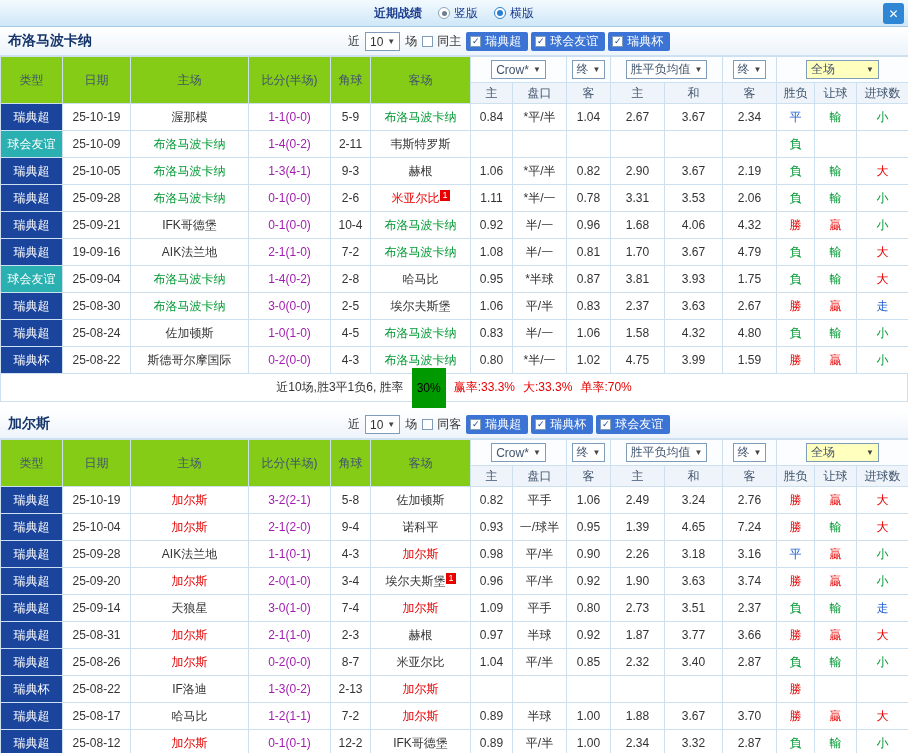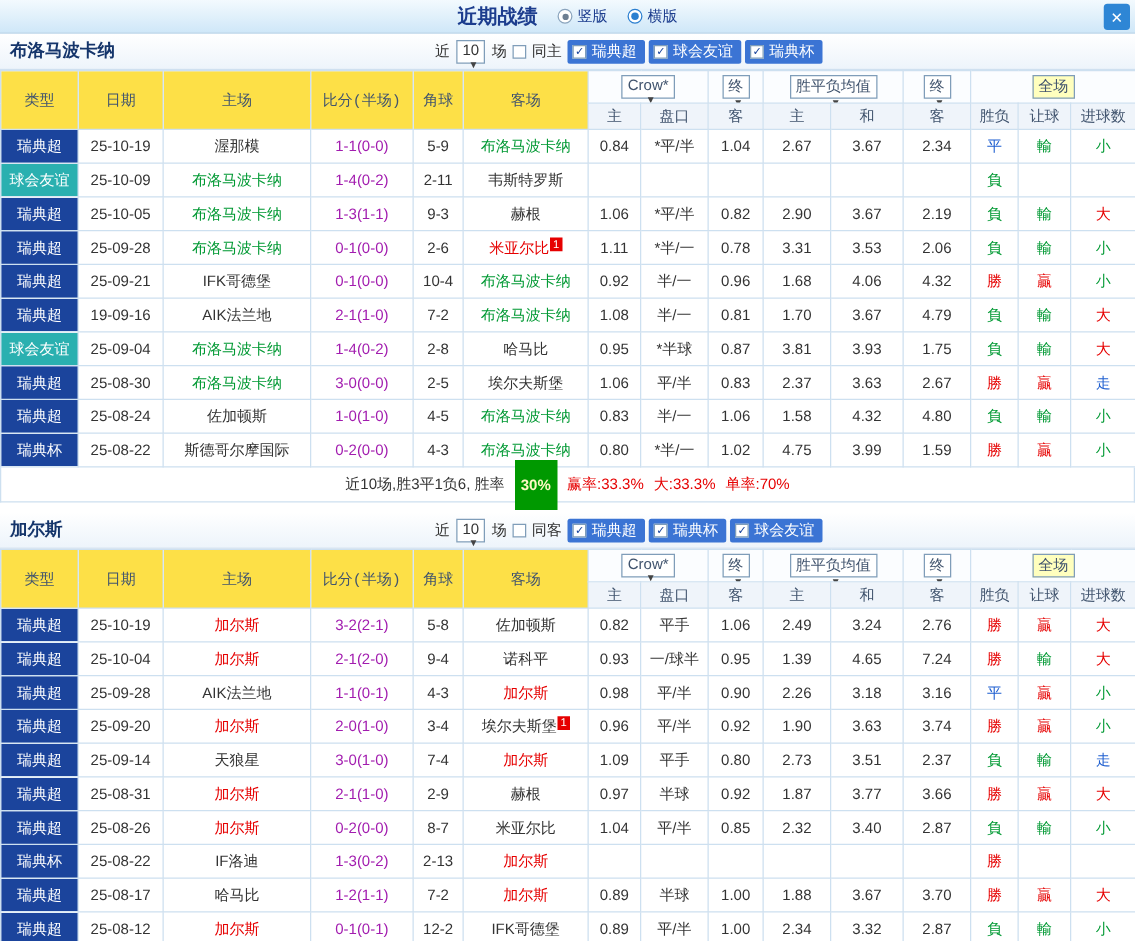--- a/index.html
+++ b/index.html
@@ -9,21 +9,21 @@
     font-family:"Liberation Sans","DejaVu Sans",sans-serif; font-size:12px; color:#333;
   }
   .app { width:908px; height:753px; overflow:hidden; position:relative; }
 
   
   .topbar {
     height:27px; background:linear-gradient(#f3fafe,#cfe7f8);
     border-bottom:1px solid #a6c9e4; position:relative;
     display:flex; align-items:center; justify-content:center; gap:16px;
   }
-  .topbar .title { font-size:16px; font-weight:bold; color:#1c3d8e; }
+  .topbar .title { font-size:12px; font-weight:bold; color:#1c3d8e; }
   .radio-opt { display:inline-flex; align-items:center; gap:4px; color:#1c3d8e; cursor:pointer; }
   .radio { width:12px; height:12px; border-radius:50%; border:1px solid #8aa4bd; background:#fff;
            display:inline-flex; align-items:center; justify-content:center; }
   .radio.sel { border-color:#2b7fd0; }
   .radio.sel::after { content:""; width:6px; height:6px; border-radius:50%; background:#2b7fd0; }
   .radio.unsel::after { content:""; width:5px; height:5px; border-radius:50%; background:#6d7f92; }
   .close-btn {
     position:absolute; right:4px; top:3px; width:21px; height:21px; border-radius:3px;
     background:#2e86d5; color:#fff; font-weight:bold; font-size:12px;
     display:flex; align-items:center; justify-content:center; cursor:pointer;
@@ -31,61 +31,61 @@
 
   
   .section-head {
     height:29px; background:linear-gradient(#ffffff,#edf4fb);
     border-bottom:1px solid #cfe0f0; position:relative; display:flex; align-items:center;
   }
   .team-name { margin-left:8px; font-size:14px; font-weight:bold; color:#15356b; }
   .filters { position:absolute; left:348px; top:0; height:29px; display:flex; align-items:center; gap:5px; }
   .select {
     display:inline-flex; align-items:center; height:19px; padding:0 4px;
-    border:1px solid #7f9db9; background:#fff; cursor:pointer; white-space:nowrap;flex-direction:column;
+    border:1px solid #7f9db9; background:#fff; cursor:pointer; white-space:nowrap;
   }
   .select .caret { font-size:8px; margin-left:4px; color:#444; }
   .select.scope { background:#ffffbe;gap:27px; }
   .cb {
     width:11px; height:11px; border:1px solid #7f9db9; background:#fff;
     display:inline-flex; align-items:center; justify-content:center;
     font-size:9px; line-height:9px; color:#1b449c; flex:0 0 auto;
   }
   .cb-label { display:inline-flex; align-items:center; gap:4px; cursor:pointer;text-align:right; }
   .chips { display:inline-flex; gap:3px; }
   .chip {
     display:inline-flex; align-items:center; gap:4px; padding:2px 7px 2px 4px;
     background:#3b74d4; color:#fff; border-radius:2px; cursor:pointer; height:19px;
   }
 
   
   table { border-collapse:collapse; width:908px; table-layout:fixed; font-size:12px; }
   th, td { border:1px solid #cde0f0; text-align:center; padding:0; overflow:hidden; white-space:nowrap; }
   thead th { color:#41546e; font-weight:normal; }
   .hdr-top th { height:26px; background:#fbfdff; }
-  .hdr-top th.rh { background:#fde047;font-family:Liberation Mono, monospace; }
+  .hdr-top th.rh { background:#84cc16; }
   .hdr-sub th { height:21px; background:#eff4fa; }
   tbody td { height:27px; color:#333; background:#fff; }
   .t-navy { background:#1b449c; color:#fff; }
   .t-teal { background:#2ab0b0; color:#fff; }
   .c-red   { color:#e60000; }
   .c-green { color:#009933; }
   .c-blue  { color:#1f5fd0; }
   .c-score { color:#a21caf; }
   .rank-badge {
     display:inline-block; background:#e60000; color:#fff; font-size:9px;
     line-height:11px; padding:0 2px; margin-left:1px; vertical-align:top;
   }
 
   
   .summary {
     height:28px; border:1px solid #cde0f0; border-top:none;
     display:flex; align-items:center; justify-content:center; gap:8px; font-size:12px;
   }
-  .rate-badge { background:#009900; color:#fef9c3; padding:13px 5px;font-weight:bold; }
+  .rate-badge { background:#009900; color:#000000; padding:13px 5px; }
   .s-red { color:#e60000; }
 
   .gap { height:8px; }
 </style>
 </head>
 <body>
 
 <div class="app">
 
   <div class="topbar">
@@ -235,21 +235,21 @@
             <td></td>
             <td></td>
             <td class="c-green">負</td>
             <td></td>
             <td></td>
           </tr>
           <tr>
             <td class="t-navy">瑞典超</td>
             <td>25-10-05</td>
             <td><span class="c-green">布洛马波卡纳</span></td>
-            <td class="c-score">1-3(1-1)</td>
+            <td class="c-score">1-3(4-1)</td>
             <td>9-3</td>
             <td><span>赫根</span></td>
             <td>1.06</td>
             <td>*平/半</td>
             <td>0.82</td>
             <td>2.90</td>
             <td>3.67</td>
             <td>2.19</td>
             <td class="c-green">負</td>
             <td class="c-green">輸</td>
@@ -572,21 +572,21 @@
             <td>2.37</td>
             <td class="c-green">負</td>
             <td class="c-green">輸</td>
             <td class="c-blue">走</td>
           </tr>
           <tr>
             <td class="t-navy">瑞典超</td>
             <td>25-08-31</td>
             <td><span class="c-red">加尔斯</span></td>
             <td class="c-score">2-1(1-0)</td>
-            <td>2-9</td>
+            <td>2-3</td>
             <td><span>赫根</span></td>
             <td>0.97</td>
             <td>半球</td>
             <td>0.92</td>
             <td>1.87</td>
             <td>3.77</td>
             <td>3.66</td>
             <td class="c-red">勝</td>
             <td class="c-red">贏</td>
             <td class="c-red">大</td>

